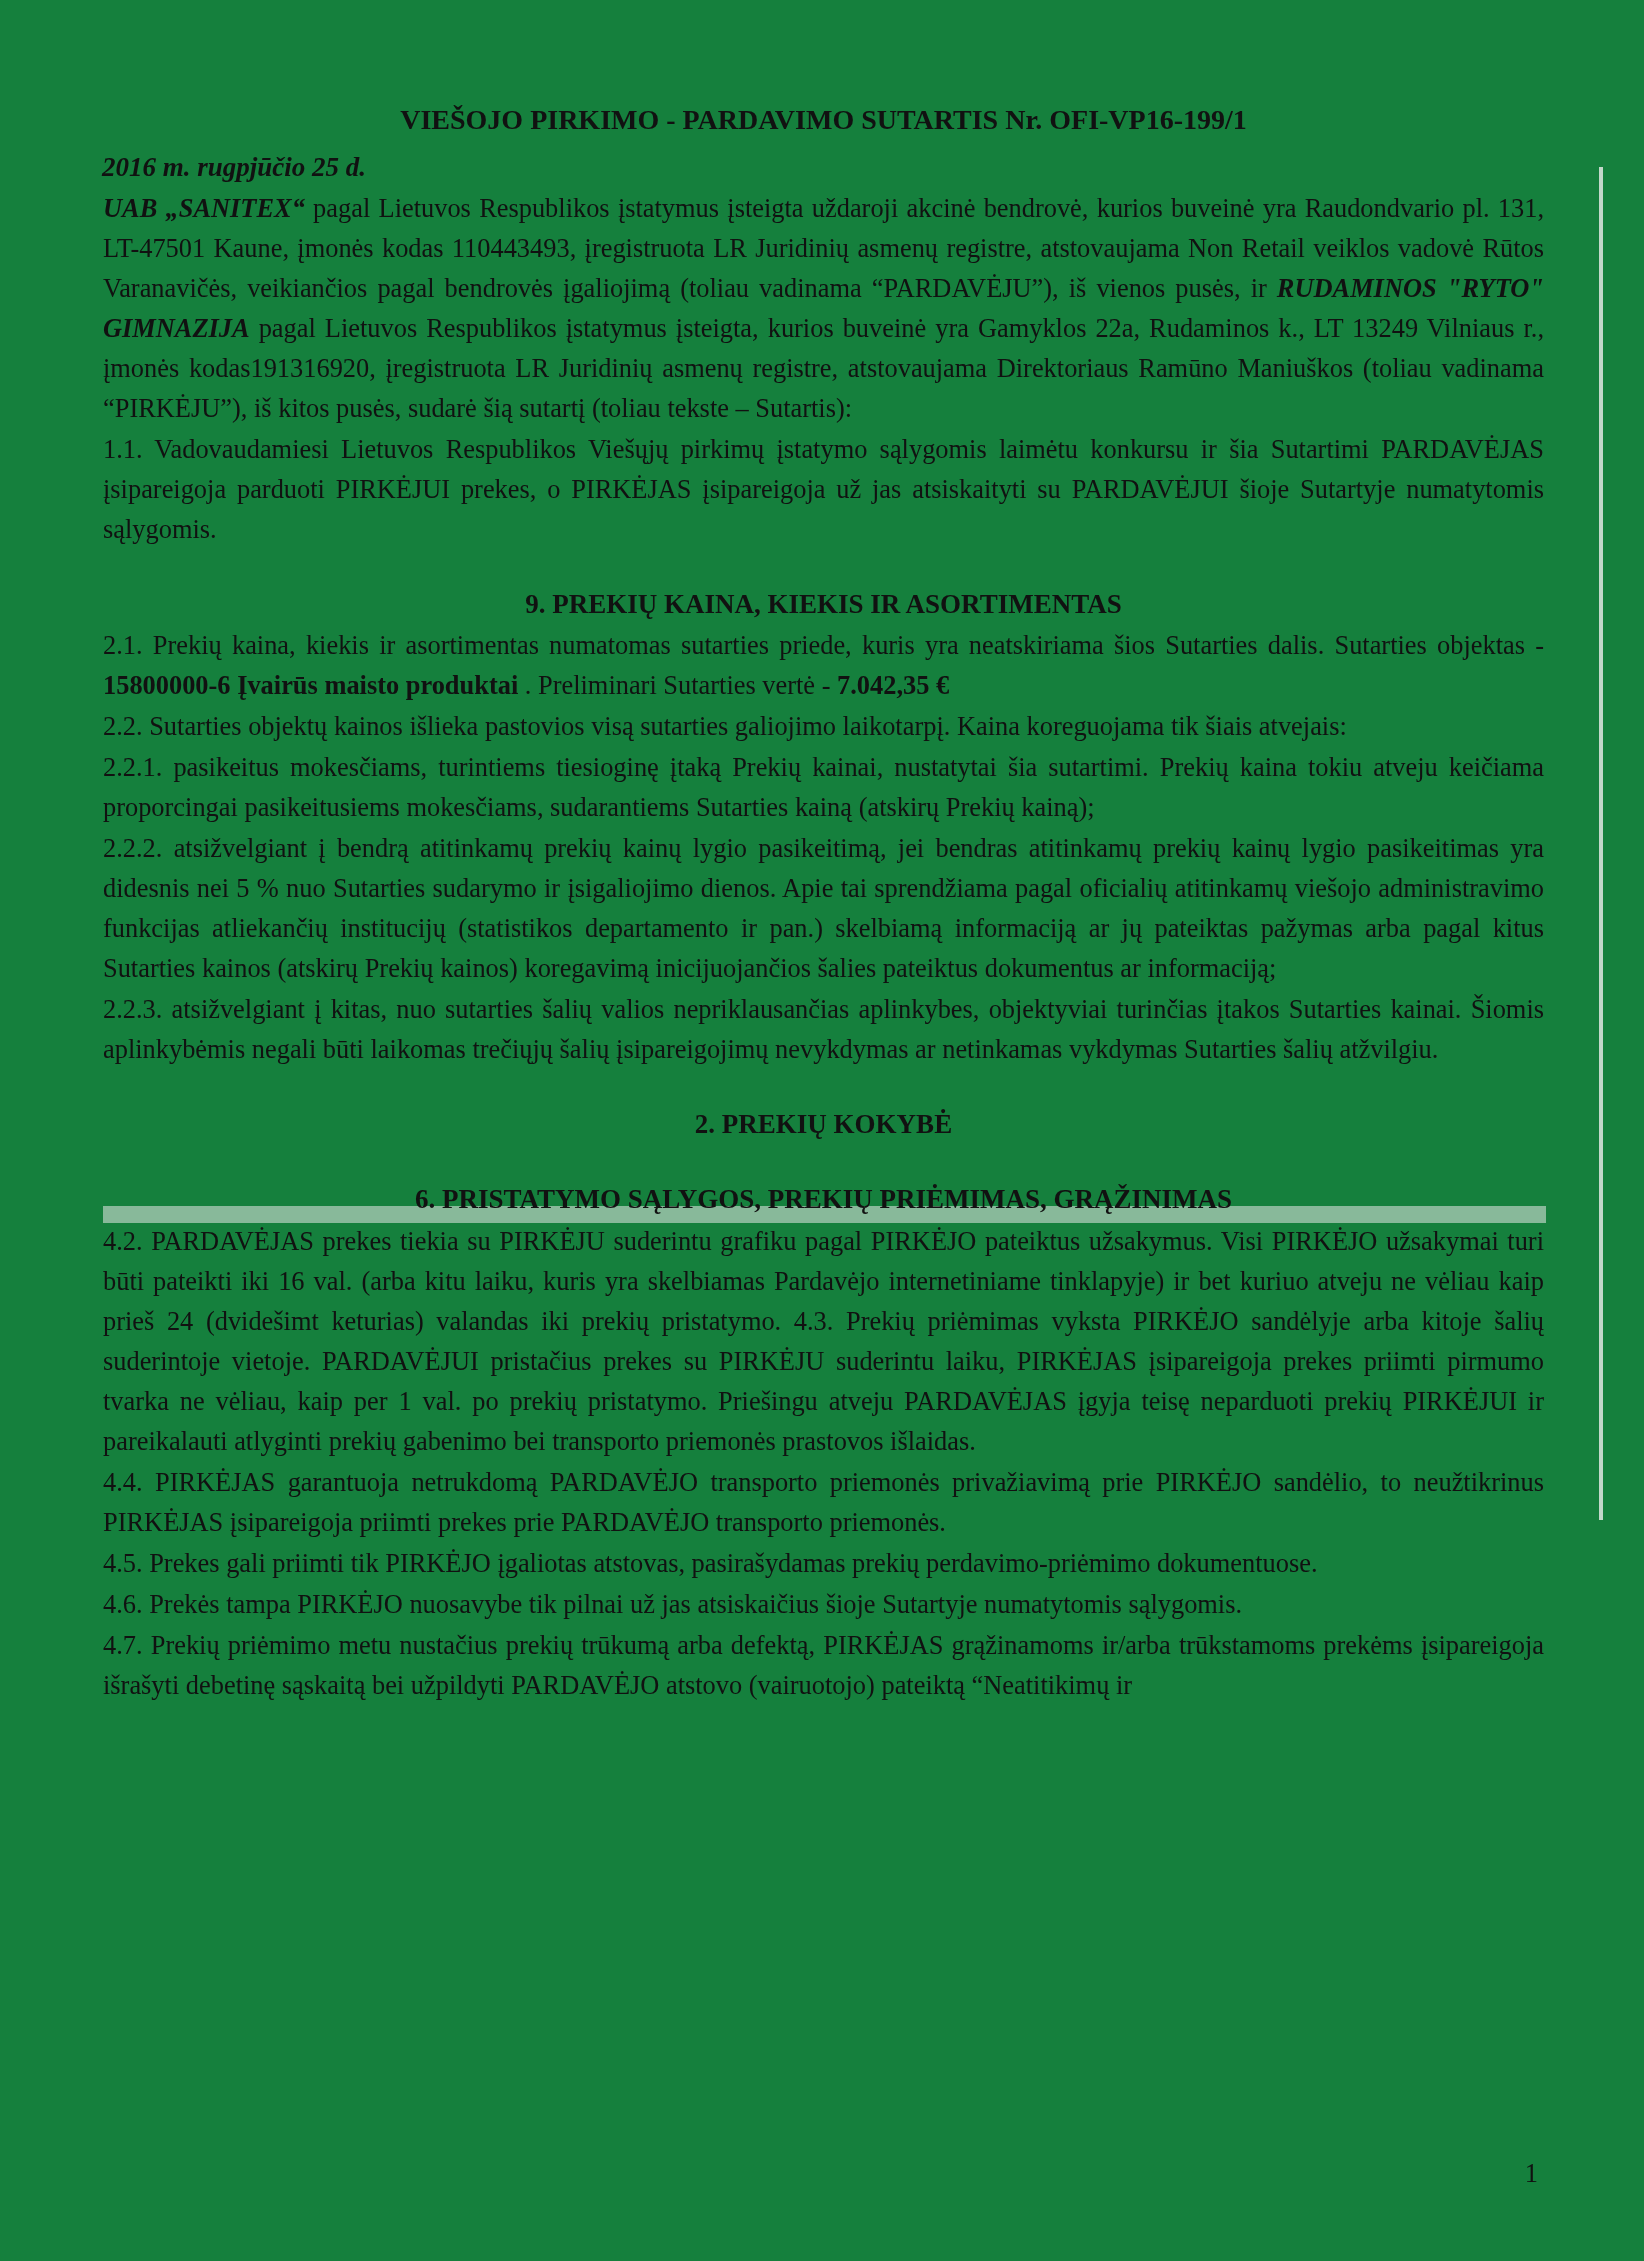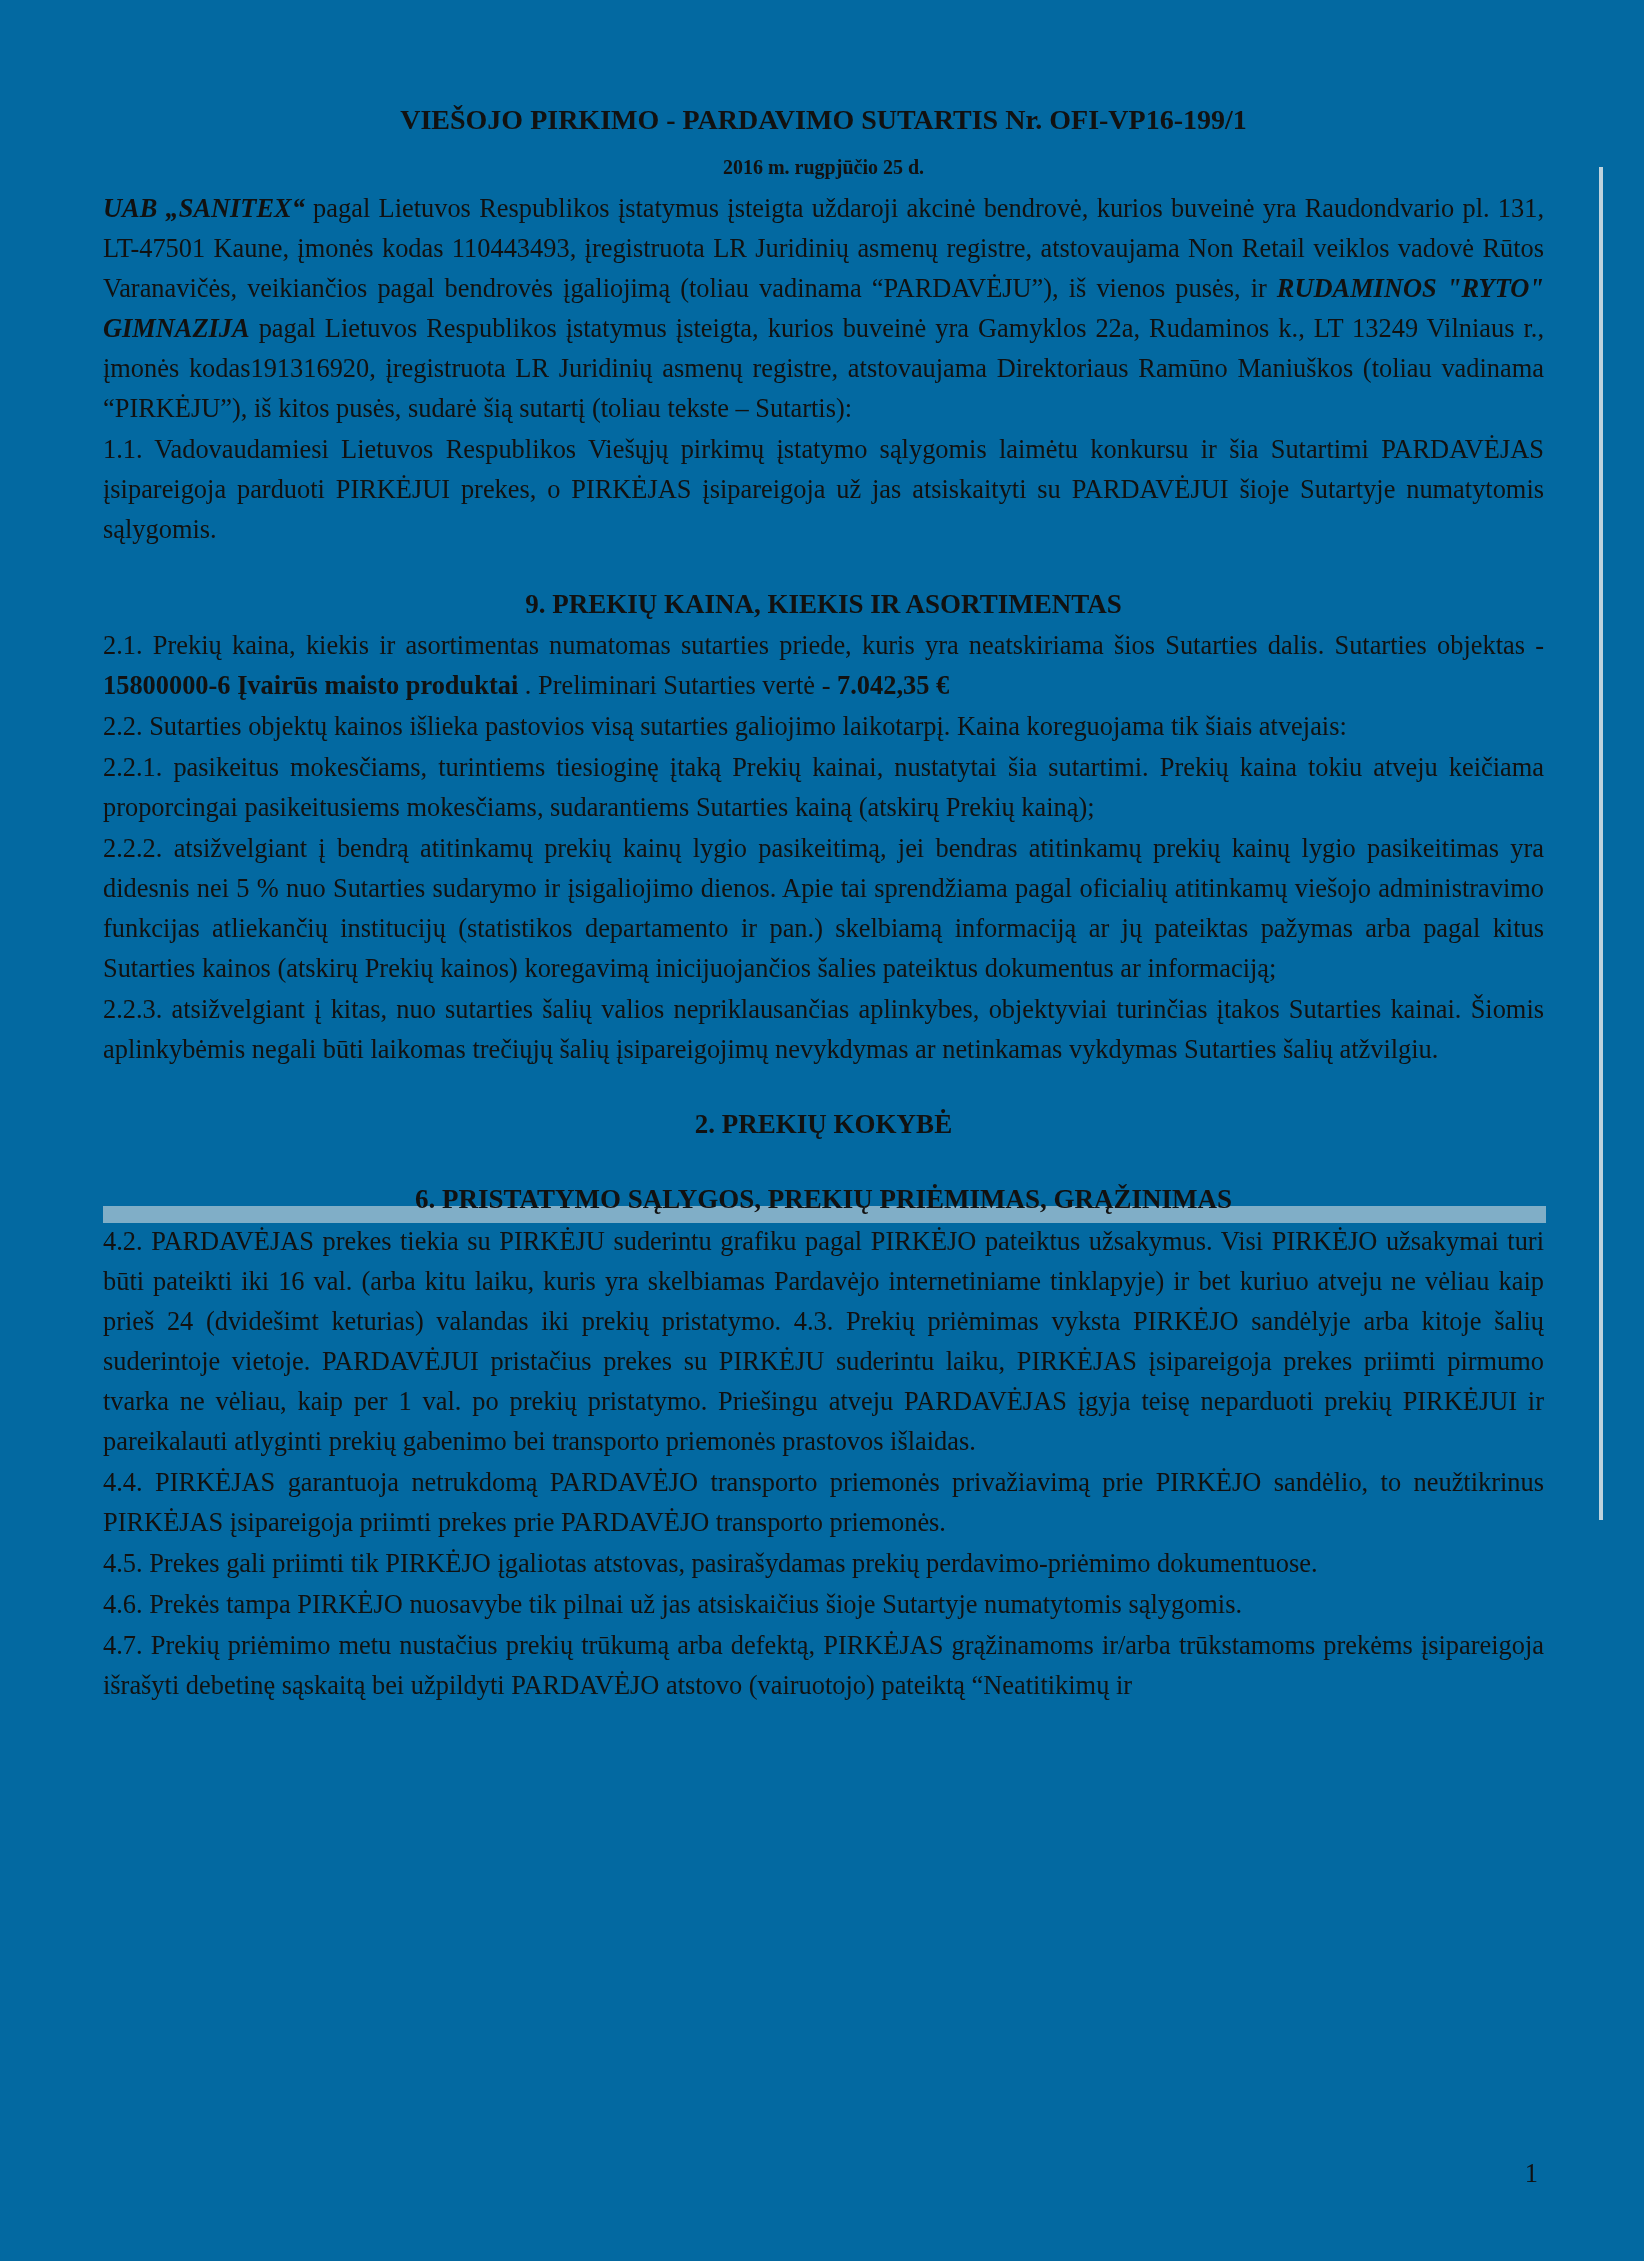--- a/index.html
+++ b/index.html
@@ -4,42 +4,43 @@
 <style>
   html, body {
     margin: 0;
     padding: 0;
     background: #ffffff;
   }
   .page {
     position: relative;
     width: 1644px;
     height: 2261px;
-    background: #0369a1;
+    background: #15803d;
     font-family: "Liberation Serif", "DejaVu Serif", serif;
     color: #111111;
     overflow: hidden;
   }
   .content {
     position: absolute;
     left: 102px;
     right: 99px;
     top: 100px;
   }
   .doc-title {
     text-align: center;
     font-weight: bold;
     font-size: 28px;
     line-height: 39px;
     margin: 0;
   }
   .doc-date {
-    text-align: center;
+    text-align: left;
     font-weight: bold;
-    font-size: 20px;
+    font-style: italic;
+    font-size: 27px;
     line-height: 39px;
     margin: 9px 0 0 0;
   }
   .preamble {
     margin-top: 36px;
   }
   p.body {
     font-size: 26.4px;
     line-height: 40px;
     text-align: justify;

